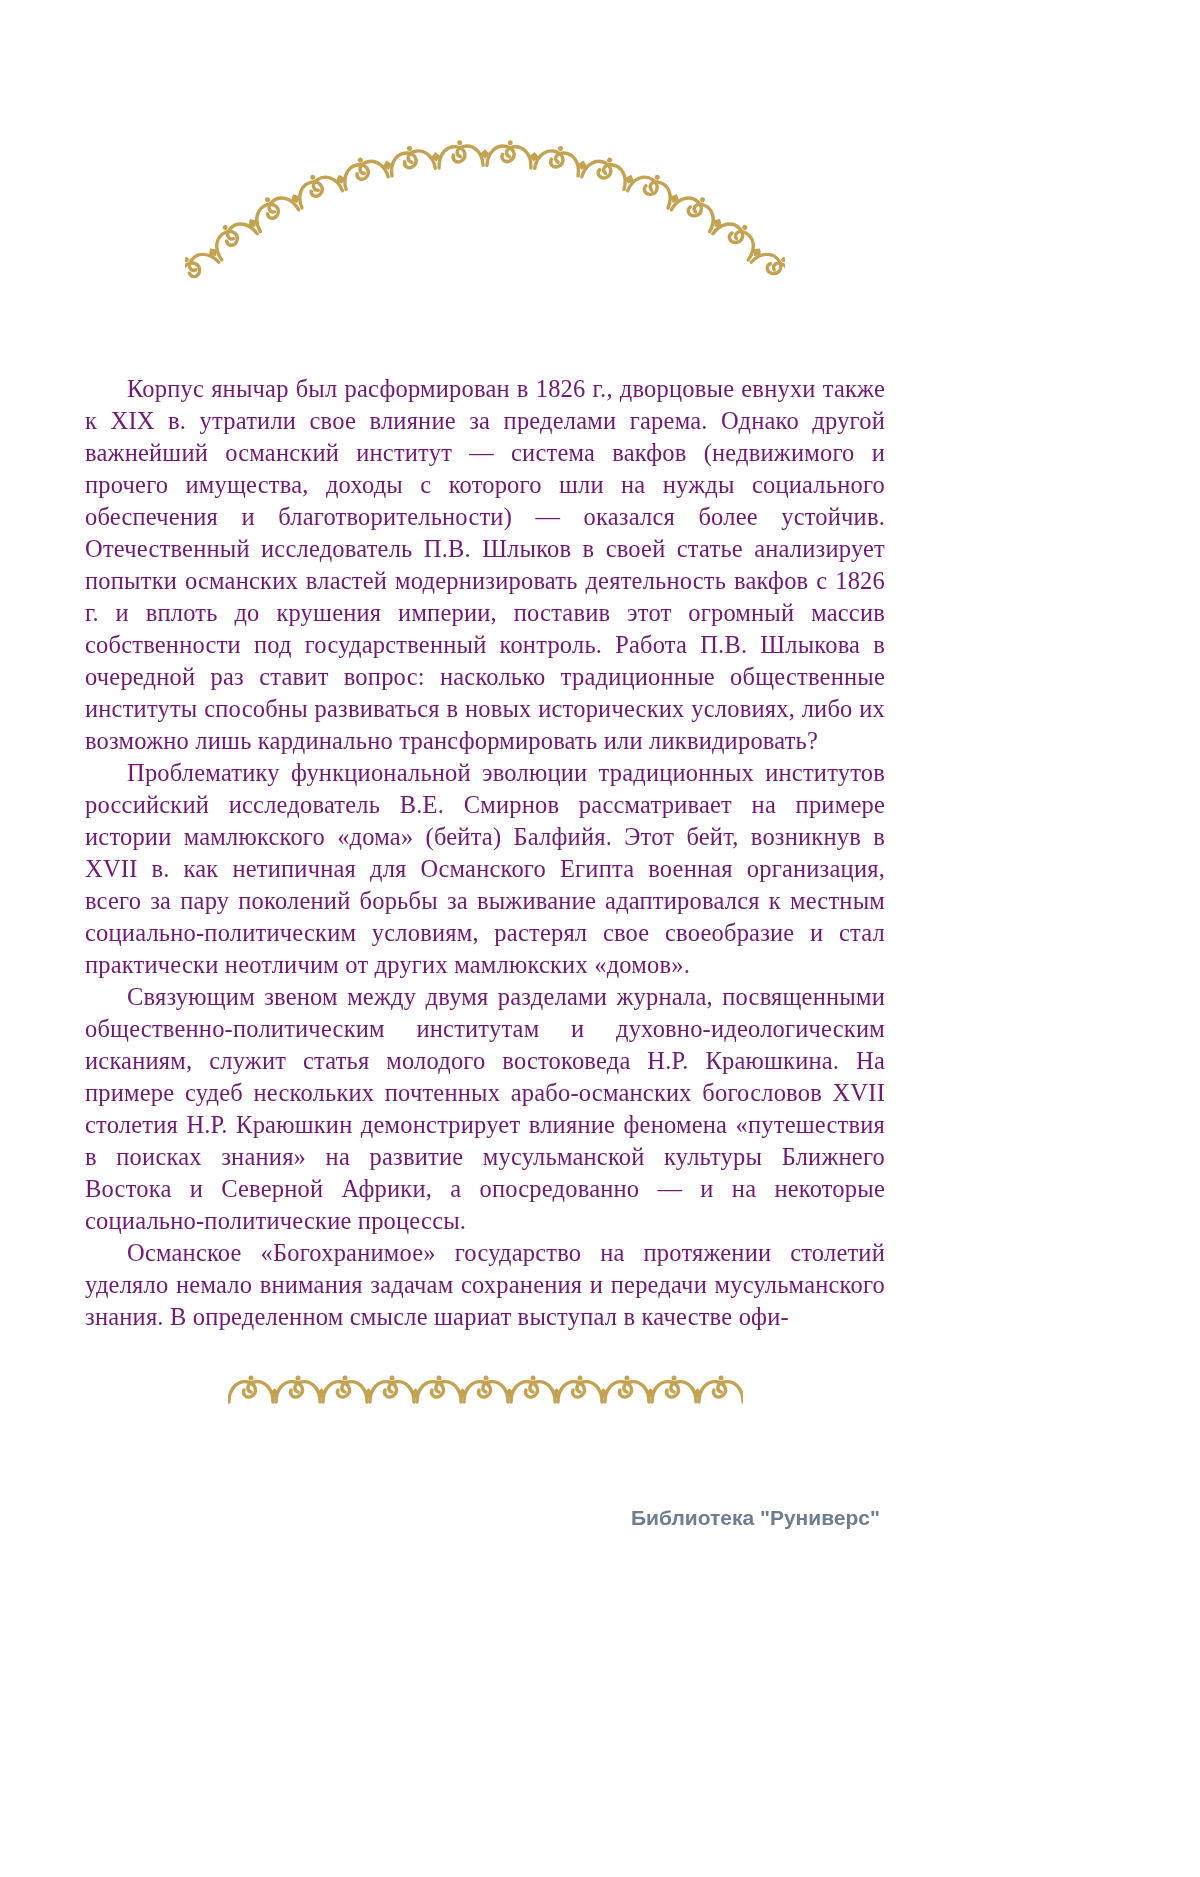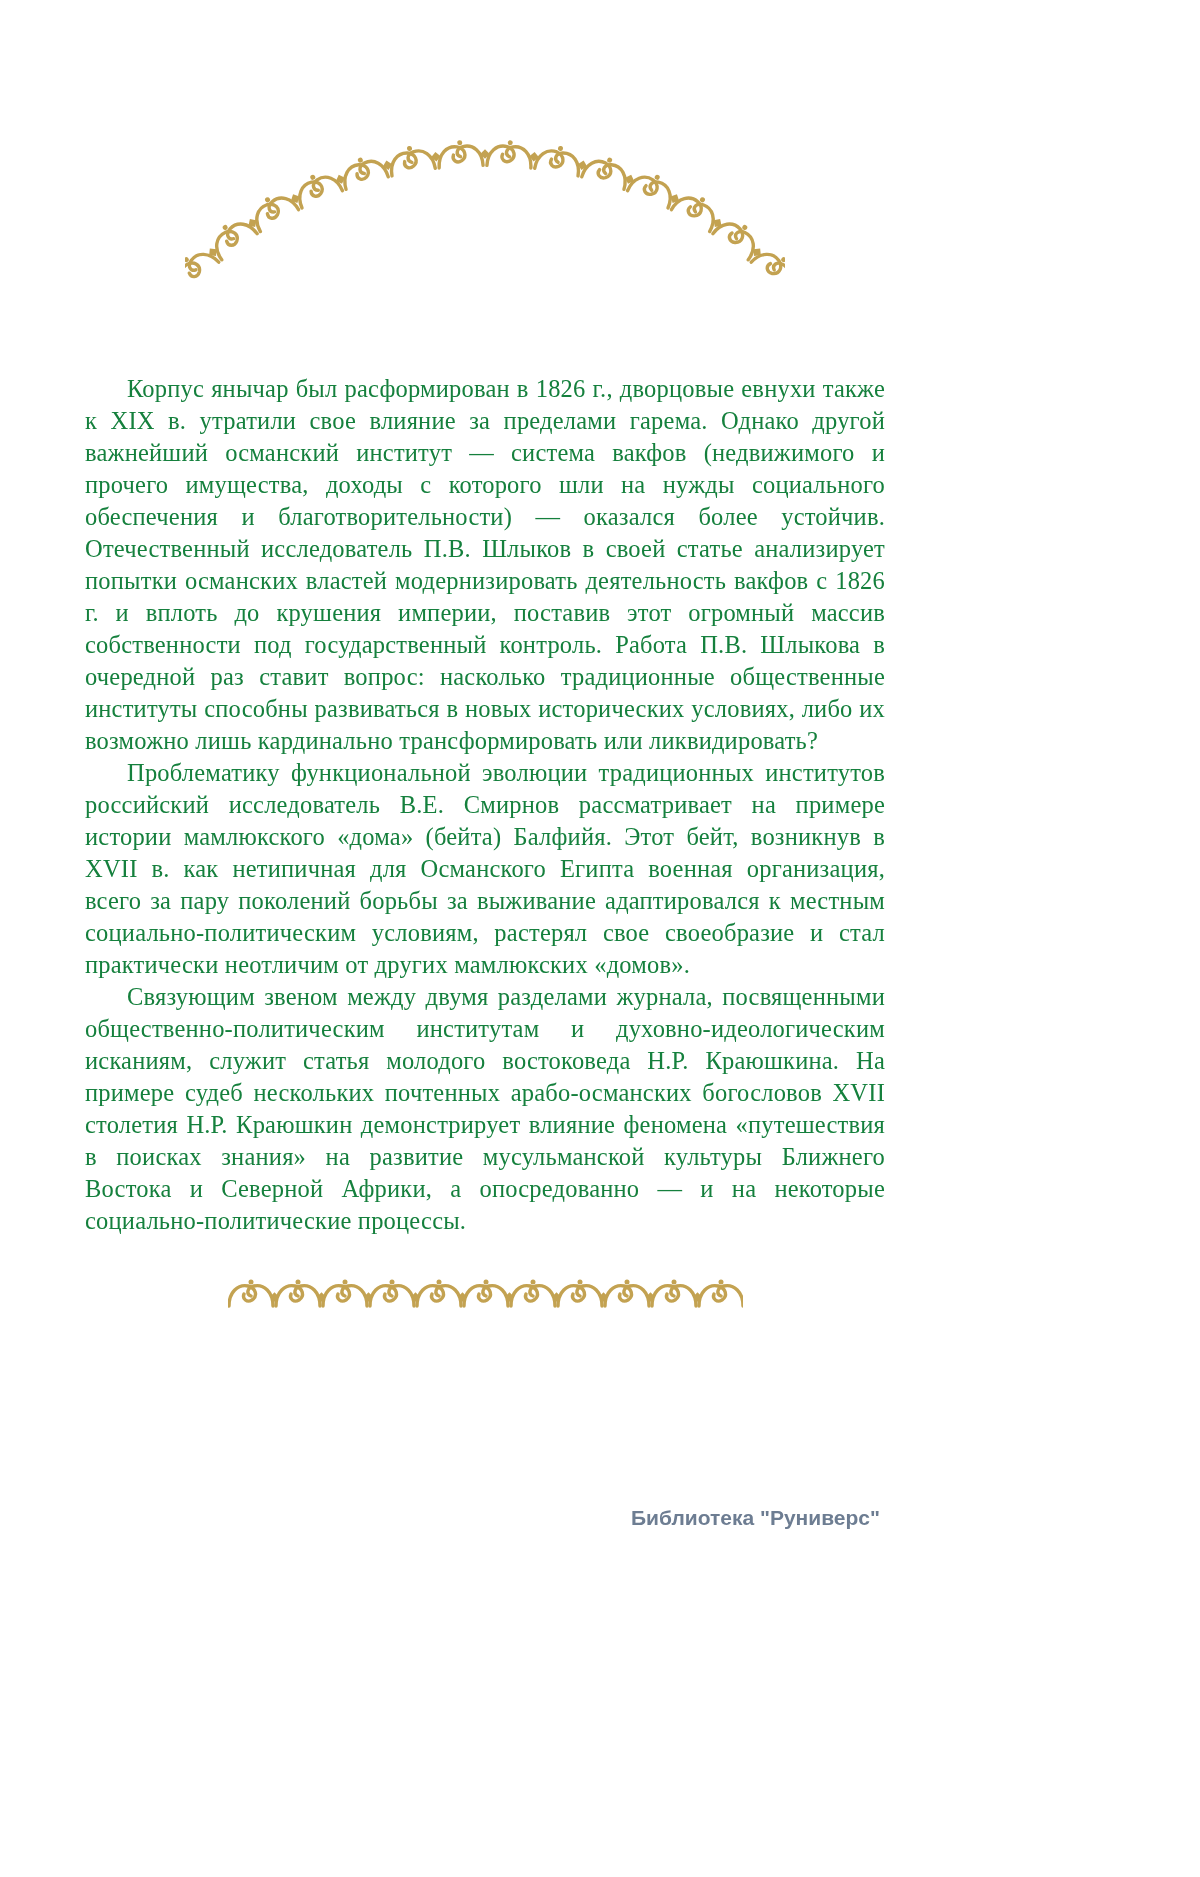--- a/index.html
+++ b/index.html
@@ -6,21 +6,21 @@
   body {
     width: 1200px; height: 1877px;
     position: relative; overflow: hidden;
     font-family: "Liberation Serif", serif;
   }
   .page { position: absolute; inset: 0; background: #ffffff; }
   .content { position: absolute; left: 85px; top: 0; width: 800px; }
   .top-ornament { display: block; margin: 140px auto 0; }
   .text-block {
     margin-top: 88px;
-    color: #15803d;
+    color: #701a75;
     font-size: 24.5px;
     line-height: 32px;
     text-align: justify;
     letter-spacing: 0.2px;
   }
   .text-block p { margin: 0; text-indent: 42px; }
   .bottom-ornament { display: block; margin: 36px auto 0; }
   .footer {
     position: absolute;
     top: 1506px;
@@ -147,20 +147,21 @@
         </g>
         <g transform="translate(572.1 112.2) rotate(39.7)">
           <rect x="-3.4" y="-3.4" width="6.8" height="6.8" fill="#c3a251" transform="rotate(45)"></rect>
         </g>
       </svg>
 
     <div class="text-block">
       <p>Корпус янычар был расформирован в 1826 г., дворцовые евнухи также к XIX в. утратили свое влияние за пределами гарема. Однако другой важнейший османский институт — система вакфов (недвижимого и прочего имущества, доходы с которого шли на нужды социального обеспечения и благотворительности) — оказался более устойчив. Отечественный исследователь П.В. Шлыков в своей статье анализирует попытки османских властей модернизировать деятельность вакфов с 1826 г. и вплоть до крушения империи, поставив этот огромный массив собственности под государственный контроль. Работа П.В. Шлыкова в очередной раз ставит вопрос: насколько традиционные общественные институты способны развиваться в новых исторических условиях, либо их возможно лишь кардинально трансформировать или ликвидировать?</p>
       <p>Проблематику функциональной эволюции традиционных институтов российский исследователь В.Е. Смирнов рассматривает на примере истории мамлюкского «дома» (бейта) Балфийя. Этот бейт, возникнув в XVII в. как нетипичная для Османского Египта военная организация, всего за пару поколений борьбы за выживание адаптировался к местным социально-политическим условиям, растерял свое своеобразие и стал практически неотличим от других мамлюкских «домов».</p>
       <p>Связующим звеном между двумя разделами журнала, посвященными общественно-политическим институтам и духовно-идеологическим исканиям, служит статья молодого востоковеда Н.Р. Краюшкина. На примере судеб нескольких почтенных арабо-османских богословов XVII столетия Н.Р. Краюшкин демонстрирует влияние феномена «путешествия в поисках знания» на развитие мусульманской культуры Ближнего Востока и Северной Африки, а опосредованно — и на некоторые социально-политические процессы.</p>
+      <p>Османское «Богохранимое» государство на протяжении столетий уделяло немало внимания задачам сохранения и передачи мусульманского знания. В определенном смысле шариат выступал в качестве офи-</p>
     </div>
 
     <svg id="ornament-band" class="bottom-ornament" width="515" height="42" viewBox="0 0 515 42" xmlns="http://www.w3.org/2000/svg">
         <g transform="translate(23 24)">
           <path d="M-22 9 C-22 -5 -13 -13 -3 -11 C5 -9 7 -1 1 3 C-4 6 -9 2 -7 -3" fill="none" stroke="#c3a251" stroke-width="3.4" stroke-linecap="round"></path>
           <path d="M22 9 C22 -5 13 -13 3 -11 C-4 -9.5 -5 -3 0 -1" fill="none" stroke="#c3a251" stroke-width="3.4" stroke-linecap="round"></path>
           <circle cx="0" cy="-15" r="2.5" fill="#c3a251"></circle>
         </g>
         <g transform="translate(70 24)">
           <path d="M-22 9 C-22 -5 -13 -13 -3 -11 C5 -9 7 -1 1 3 C-4 6 -9 2 -7 -3" fill="none" stroke="#c3a251" stroke-width="3.4" stroke-linecap="round"></path>

